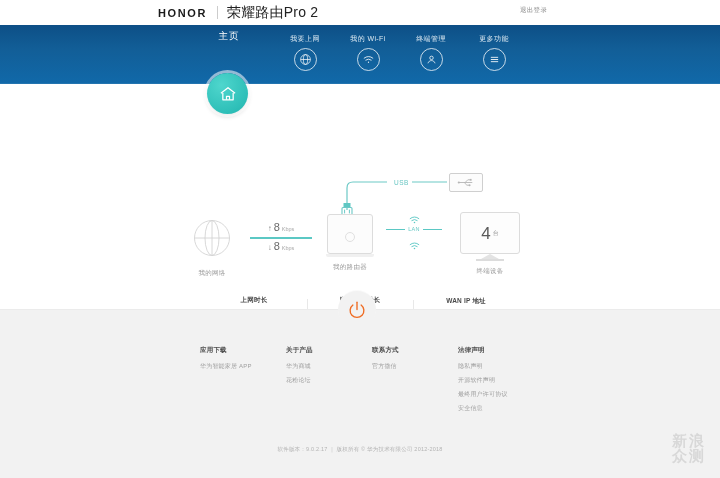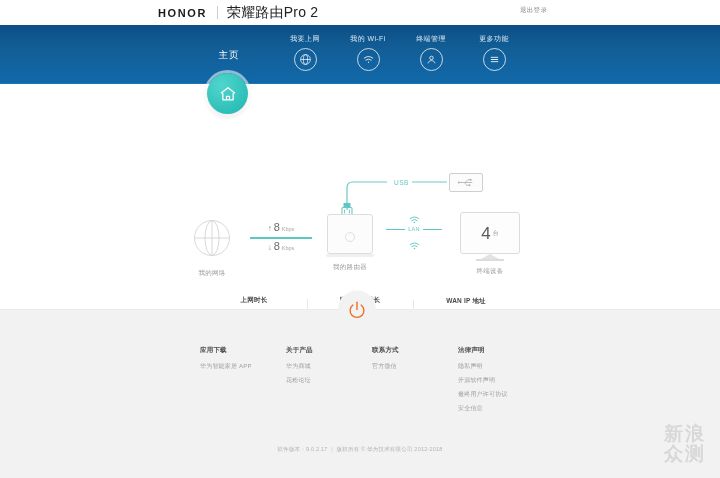--- a/index.html
+++ b/index.html
@@ -191,40 +191,40 @@
   .copyright{
     position:absolute;left:0;top:136px;width:720px;text-align:center;
     font-size:5.5px;color:#b4b4b4;letter-spacing:.2px;
   }
 
   
   .watermark{
     position:absolute;right:14px;bottom:14px;text-align:right;
     color:#d8d8d8;line-height:1.05;font-weight:bold;
   }
-  .wm-line{font-size:19px;letter-spacing:2px;display:block;}
+  .wm-line{font-size:15px;letter-spacing:2px;display:block;}
 </style>
 </head>
 <body>
 
 <div class="page">
 
   <div class="topbar">
     <div class="brand-wrap">
       <span class="brand">HONOR</span>
       <span class="brand-sep"></span>
       <span class="model">荣耀路由Pro 2</span>
     </div>
     <span class="logout">退出登录</span>
   </div>
 
   <div class="nav">
     <div class="nav-inner">
 
-      <div class="nav-item home" style="left:186px;margin-top:19px;">
+      <div class="nav-item home" style="left:186px;">
         <span class="nav-label">主页</span>
       </div>
 
       <div class="nav-item" style="left:262px;">
         <span class="nav-label">我要上网</span>
         <span class="nav-icon">
           <svg width="13" height="13" viewBox="0 0 24 24" fill="none" stroke="#fff" stroke-width="1.3">
             <circle cx="12" cy="12" r="9"></circle>
             <ellipse cx="12" cy="12" rx="4" ry="9"></ellipse>
             <line x1="3" y1="12" x2="21" y2="12"></line>

